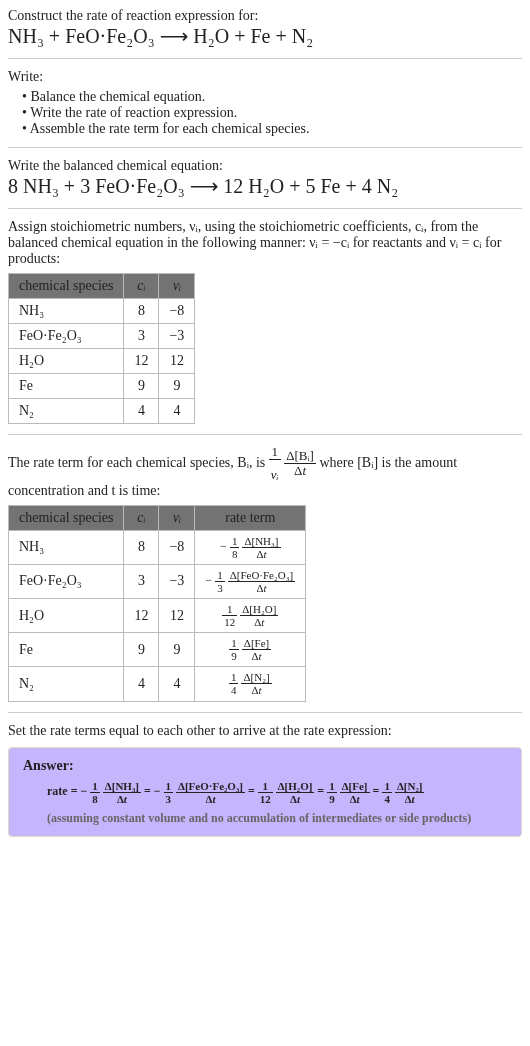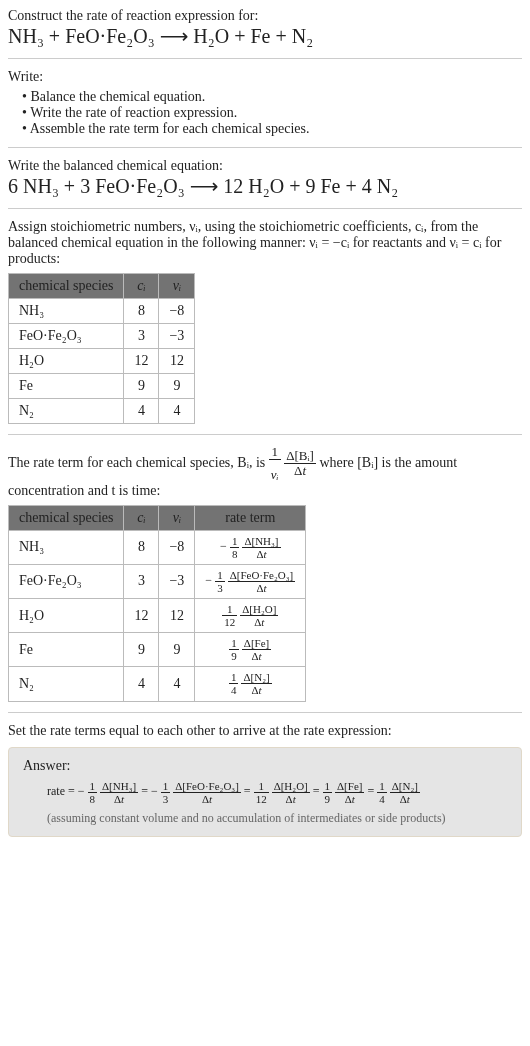--- a/index.html
+++ b/index.html
@@ -41,25 +41,26 @@
     display: block;
     font-size: 11px;
     line-height: 1.1;
     padding: 0 2px;
   }
   .frac .num { border-bottom: 1px solid #222; }
   .frac-lg .num, .frac-lg .den { font-size: 13px; }
   .rate-term { white-space: nowrap; font-size: 12px; }
   .note { font-size: 11px; color: #555; margin-top: 4px; }
   .answer-box {
-    background: #e5e5e5;
+    background: #c4b5fd;
     border: 1px solid #e0d8c8;
     border-radius: 4px;
     padding: 10px 14px;
     margin-top: 8px;
+    font-weight: bold;
   }
   .answer-title { margin-bottom: 6px; }
   .answer-eq { font-size: 12px; margin-left: 24px; }
   .answer-note { font-size: 12px; color: #666; margin-top: 6px; margin-left: 24px; }
   .i { font-style: italic; margin-top: 8px; }
 </style>
 </head>
 <body>
 
 <div class="section">
@@ -73,21 +74,21 @@
   <ul class="plan">
     <li>Balance the chemical equation.</li>
     <li>Write the rate of reaction expression.</li>
     <li>Assemble the rate term for each chemical species.</li>
   </ul>
 </div>
 <hr>
 
 <div class="section">
   <div>Write the balanced chemical equation:</div>
-  <div class="eq">6 NH₃ + 3 FeO·Fe₂O₃  ⟶  12 H₂O + 9 Fe + 4 N₂</div>
+  <div class="eq">8 NH₃ + 3 FeO·Fe₂O₃  ⟶  12 H₂O + 5 Fe + 4 N₂</div>
 </div>
 <hr>
 
 <div class="section">
   <div>Assign stoichiometric numbers, νᵢ, using the stoichiometric coefficients, cᵢ, from the balanced chemical equation in the following manner: νᵢ = −cᵢ for reactants and νᵢ = cᵢ for products:</div>
   <table class="stoich">
     <tbody>
         <tr>
       <th>chemical species</th>
       <th class="i">cᵢ</th>

